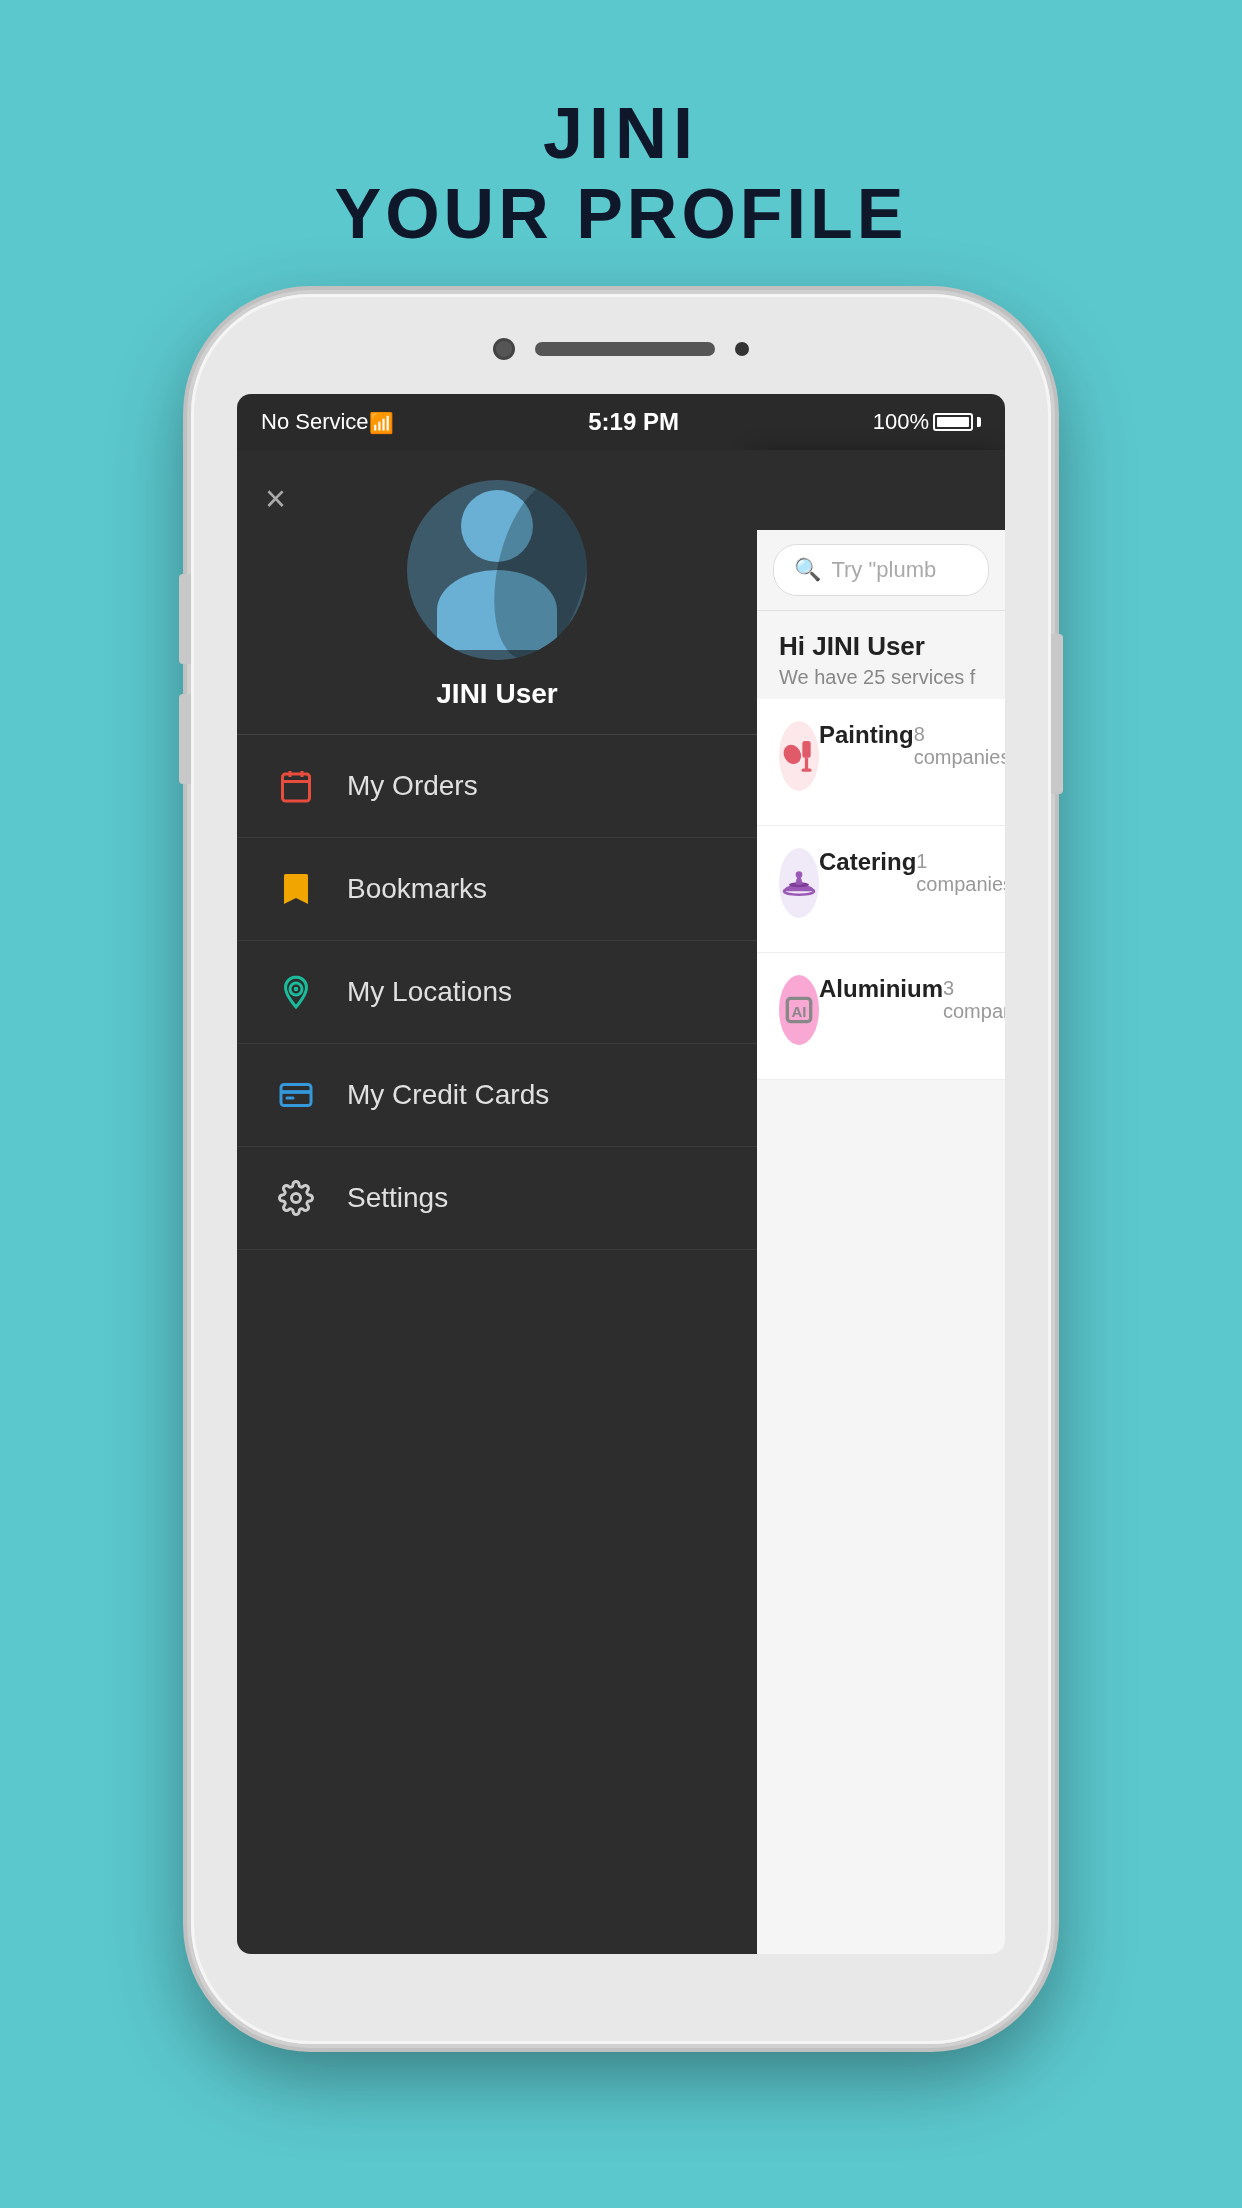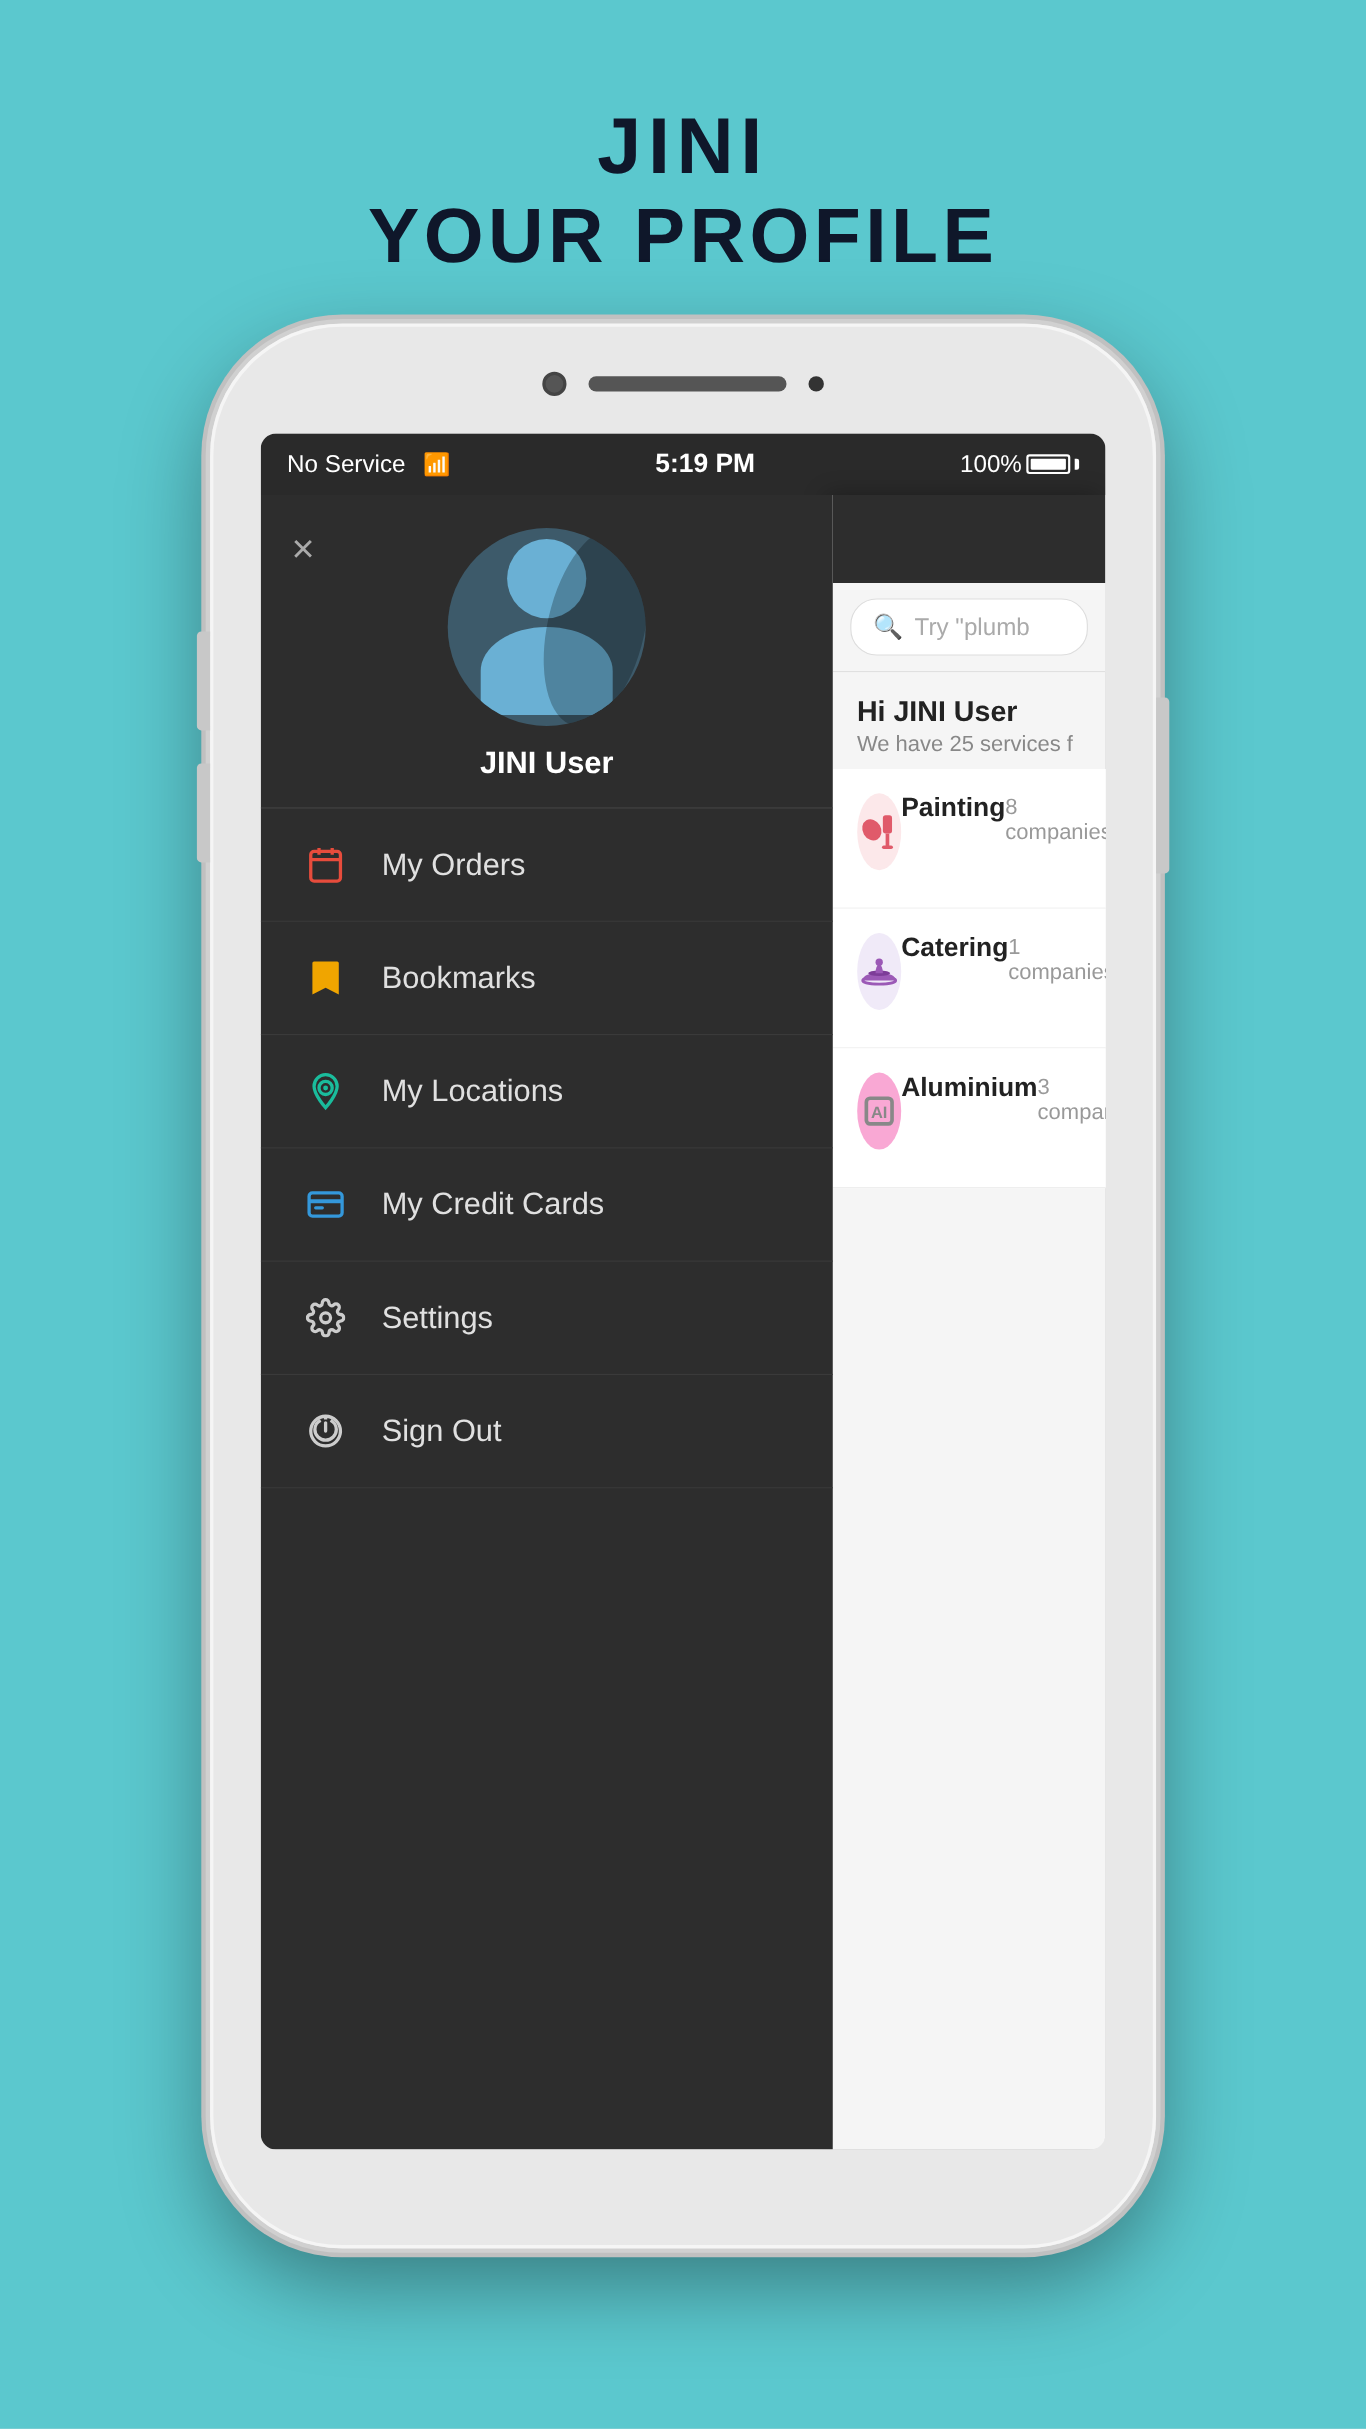--- a/index.html
+++ b/index.html
@@ -130,21 +130,21 @@
       background: #2a2a2a;
       display: flex;
       align-items: center;
       justify-content: space-between;
       padding: 0 24px;
       color: white;
       font-size: 22px;
       font-weight: 500;
       flex-shrink: 0;
     }
-    .status-left { display: flex; align-items: flex-end; gap: 16px; }
+    .status-left { display: flex; align-items: flex-end; gap: 1px; }
     .status-center { font-weight: 600; font-size: 24px; }
     .status-right { display: flex; align-items: center; gap: 8px; }
     .wifi-icon { font-size: 20px; }
     .battery-box {
       display: flex; align-items: center; gap: 4px;
     }
     .battery-bar {
       width: 40px; height: 18px;
       border: 2px solid white;
       border-radius: 3px;
@@ -503,31 +503,20 @@
         <div class="menu-item">
           <div class="menu-icon icon-settings">
             <svg width="36" height="36" viewBox="0 0 24 24" fill="none" stroke="#ccc" stroke-width="2">
               <circle cx="12" cy="12" r="3"></circle>
               <path d="M19.4 15a1.65 1.65 0 0 0 .33 1.82l.06.06a2 2 0 0 1-2.83 2.83l-.06-.06a1.65 1.65 0 0 0-1.82-.33 1.65 1.65 0 0 0-1 1.51V21a2 2 0 0 1-4 0v-.09A1.65 1.65 0 0 0 9 19.4a1.65 1.65 0 0 0-1.82.33l-.06.06a2 2 0 0 1-2.83-2.83l.06-.06A1.65 1.65 0 0 0 4.68 15a1.65 1.65 0 0 0-1.51-1H3a2 2 0 0 1 0-4h.09A1.65 1.65 0 0 0 4.6 9a1.65 1.65 0 0 0-.33-1.82l-.06-.06a2 2 0 0 1 2.83-2.83l.06.06A1.65 1.65 0 0 0 9 4.68a1.65 1.65 0 0 0 1-1.51V3a2 2 0 0 1 4 0v.09a1.65 1.65 0 0 0 1 1.51 1.65 1.65 0 0 0 1.82-.33l.06-.06a2 2 0 0 1 2.83 2.83l-.06.06A1.65 1.65 0 0 0 19.4 9a1.65 1.65 0 0 0 1.51 1H21a2 2 0 0 1 0 4h-.09a1.65 1.65 0 0 0-1.51 1z"></path>
             </svg>
           </div>
           <span>Settings</span>
         </div>
 
-        <div class="menu-item">
-          <div class="menu-icon icon-signout">
-            <svg width="36" height="36" viewBox="0 0 24 24" fill="none" stroke="#ccc" stroke-width="2">
-              <circle cx="12" cy="12" r="9"></circle>
-              <line x1="12" y1="3" x2="12" y2="5"></line>
-              <path d="M12 7v5" stroke-linecap="round"></path>
-              <path d="M9 5.5C7 6.5 5.5 8.5 5.5 11c0 3.59 2.91 6.5 6.5 6.5s6.5-2.91 6.5-6.5c0-2.5-1.5-4.5-3.5-5.5"></path>
-            </svg>
-          </div>
-          <span>Sign Out</span>
-        </div>
       </div>
 
       <div class="main-panel">
         <div class="main-top-bar"></div>
 
         <div class="search-bar">
           <div class="search-input-box">
             <span class="search-icon-svg">🔍</span>
             <span class="search-placeholder">Try "plumb</span>
           </div>

